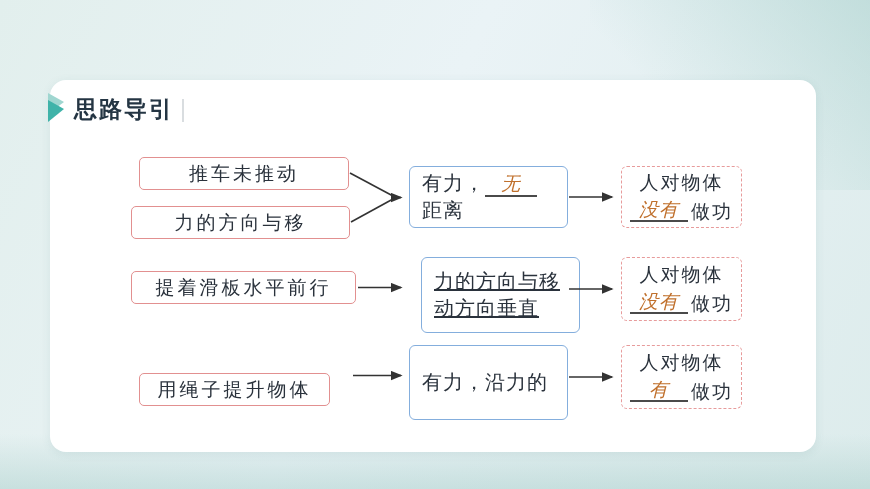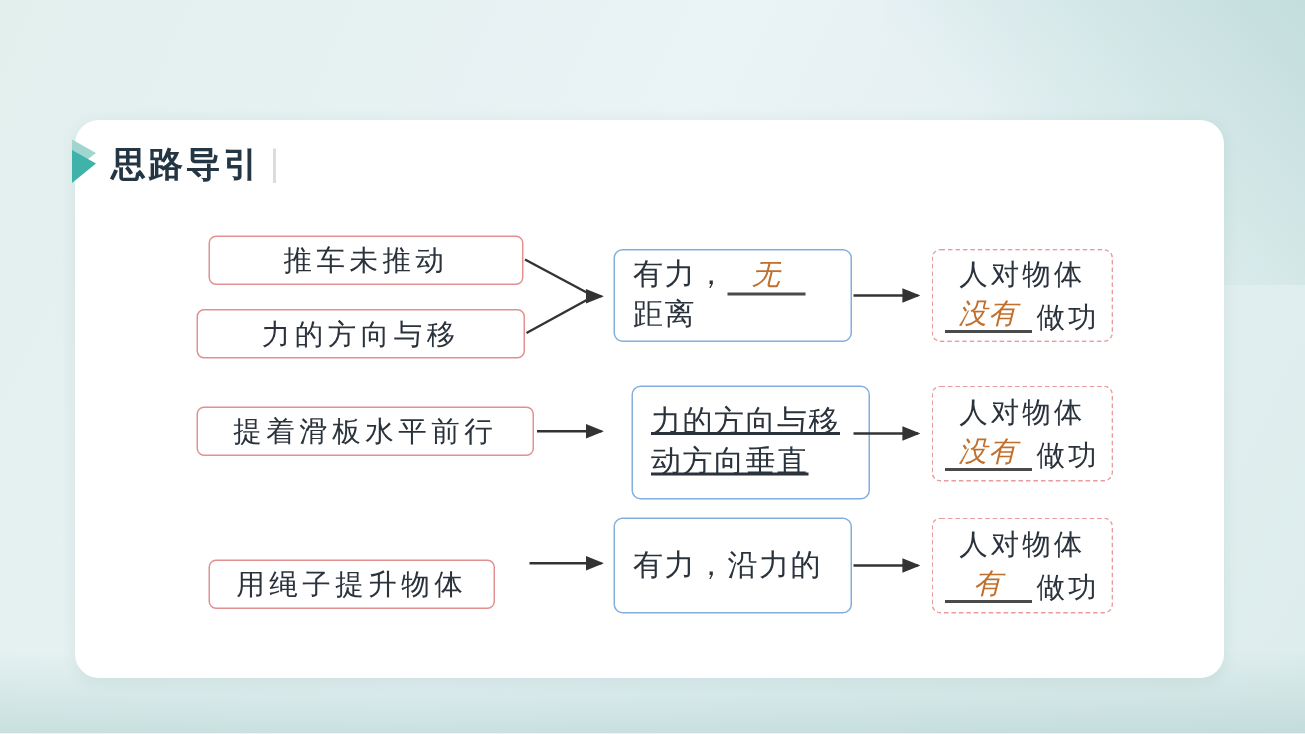--- a/index.html
+++ b/index.html
@@ -67,21 +67,21 @@
   .rline { display: flex; align-items: flex-start; }
   
   .b1a { left: 139px; top: 157px; width: 210px; height: 33px; text-align: right; }
   .b1b { left: 131px; top: 206px; width: 219px; height: 33px; }
   .m1  { left: 409px; top: 166px; width: 159px; height: 62px; }
   .r1  { left: 621px; top: 166px; width: 121px; height: 62px; }
   .b2  { left: 131px; top: 271px; width: 225px; height: 33px; }
   .m2  { left: 421px; top: 257px; width: 159px; height: 76px; text-decoration: underline; }
   .r2  { left: 621px; top: 257px; width: 121px; height: 64px; }
   .b3  { left: 139px; top: 373px; width: 191px; height: 33px; }
-  .m3  { left: 409px; top: 345px; width: 159px; height: 64px; }
+  .m3  { left: 409px; top: 345px; width: 159px; height: 75px; }
   .r3  { left: 621px; top: 345px; width: 121px; height: 64px; }
   .arrows { position: absolute; left: 0; top: 0; pointer-events: none; }
 </style>
 </head>
 <body>
 
 <div class="stage">
   <div class="accent-tr"></div>
   <div class="accent-bottom"></div>
   <div class="card"></div>

